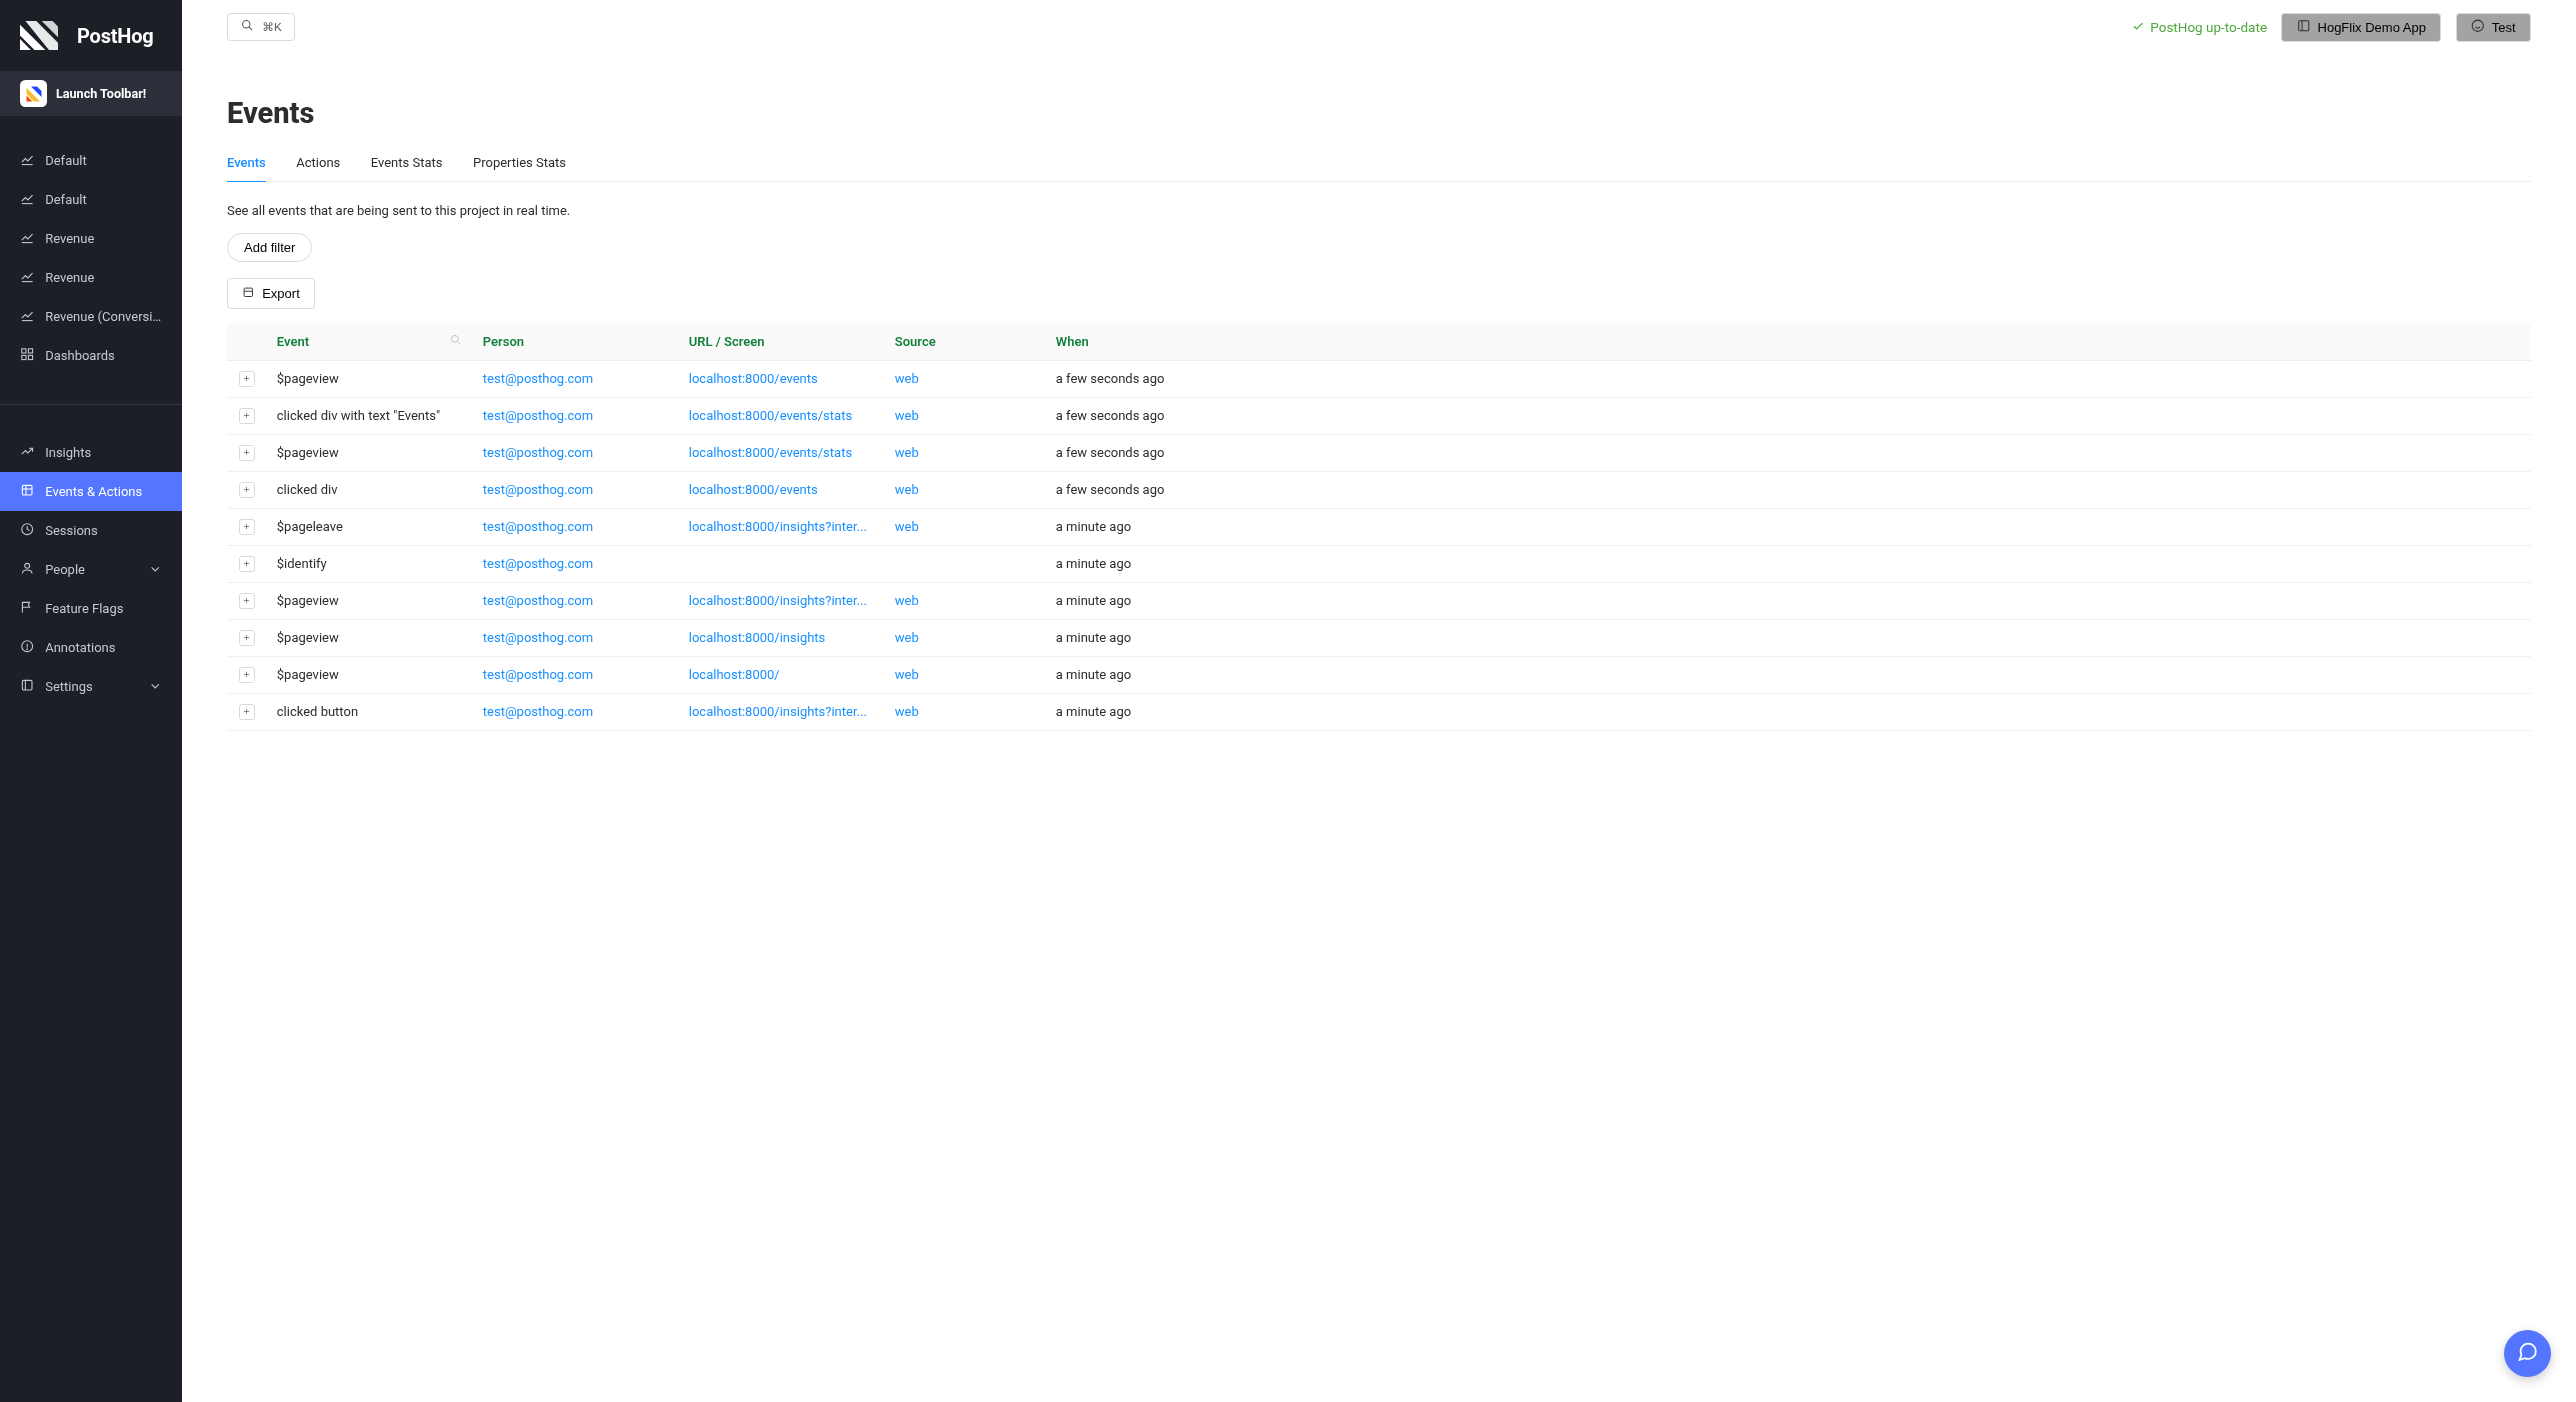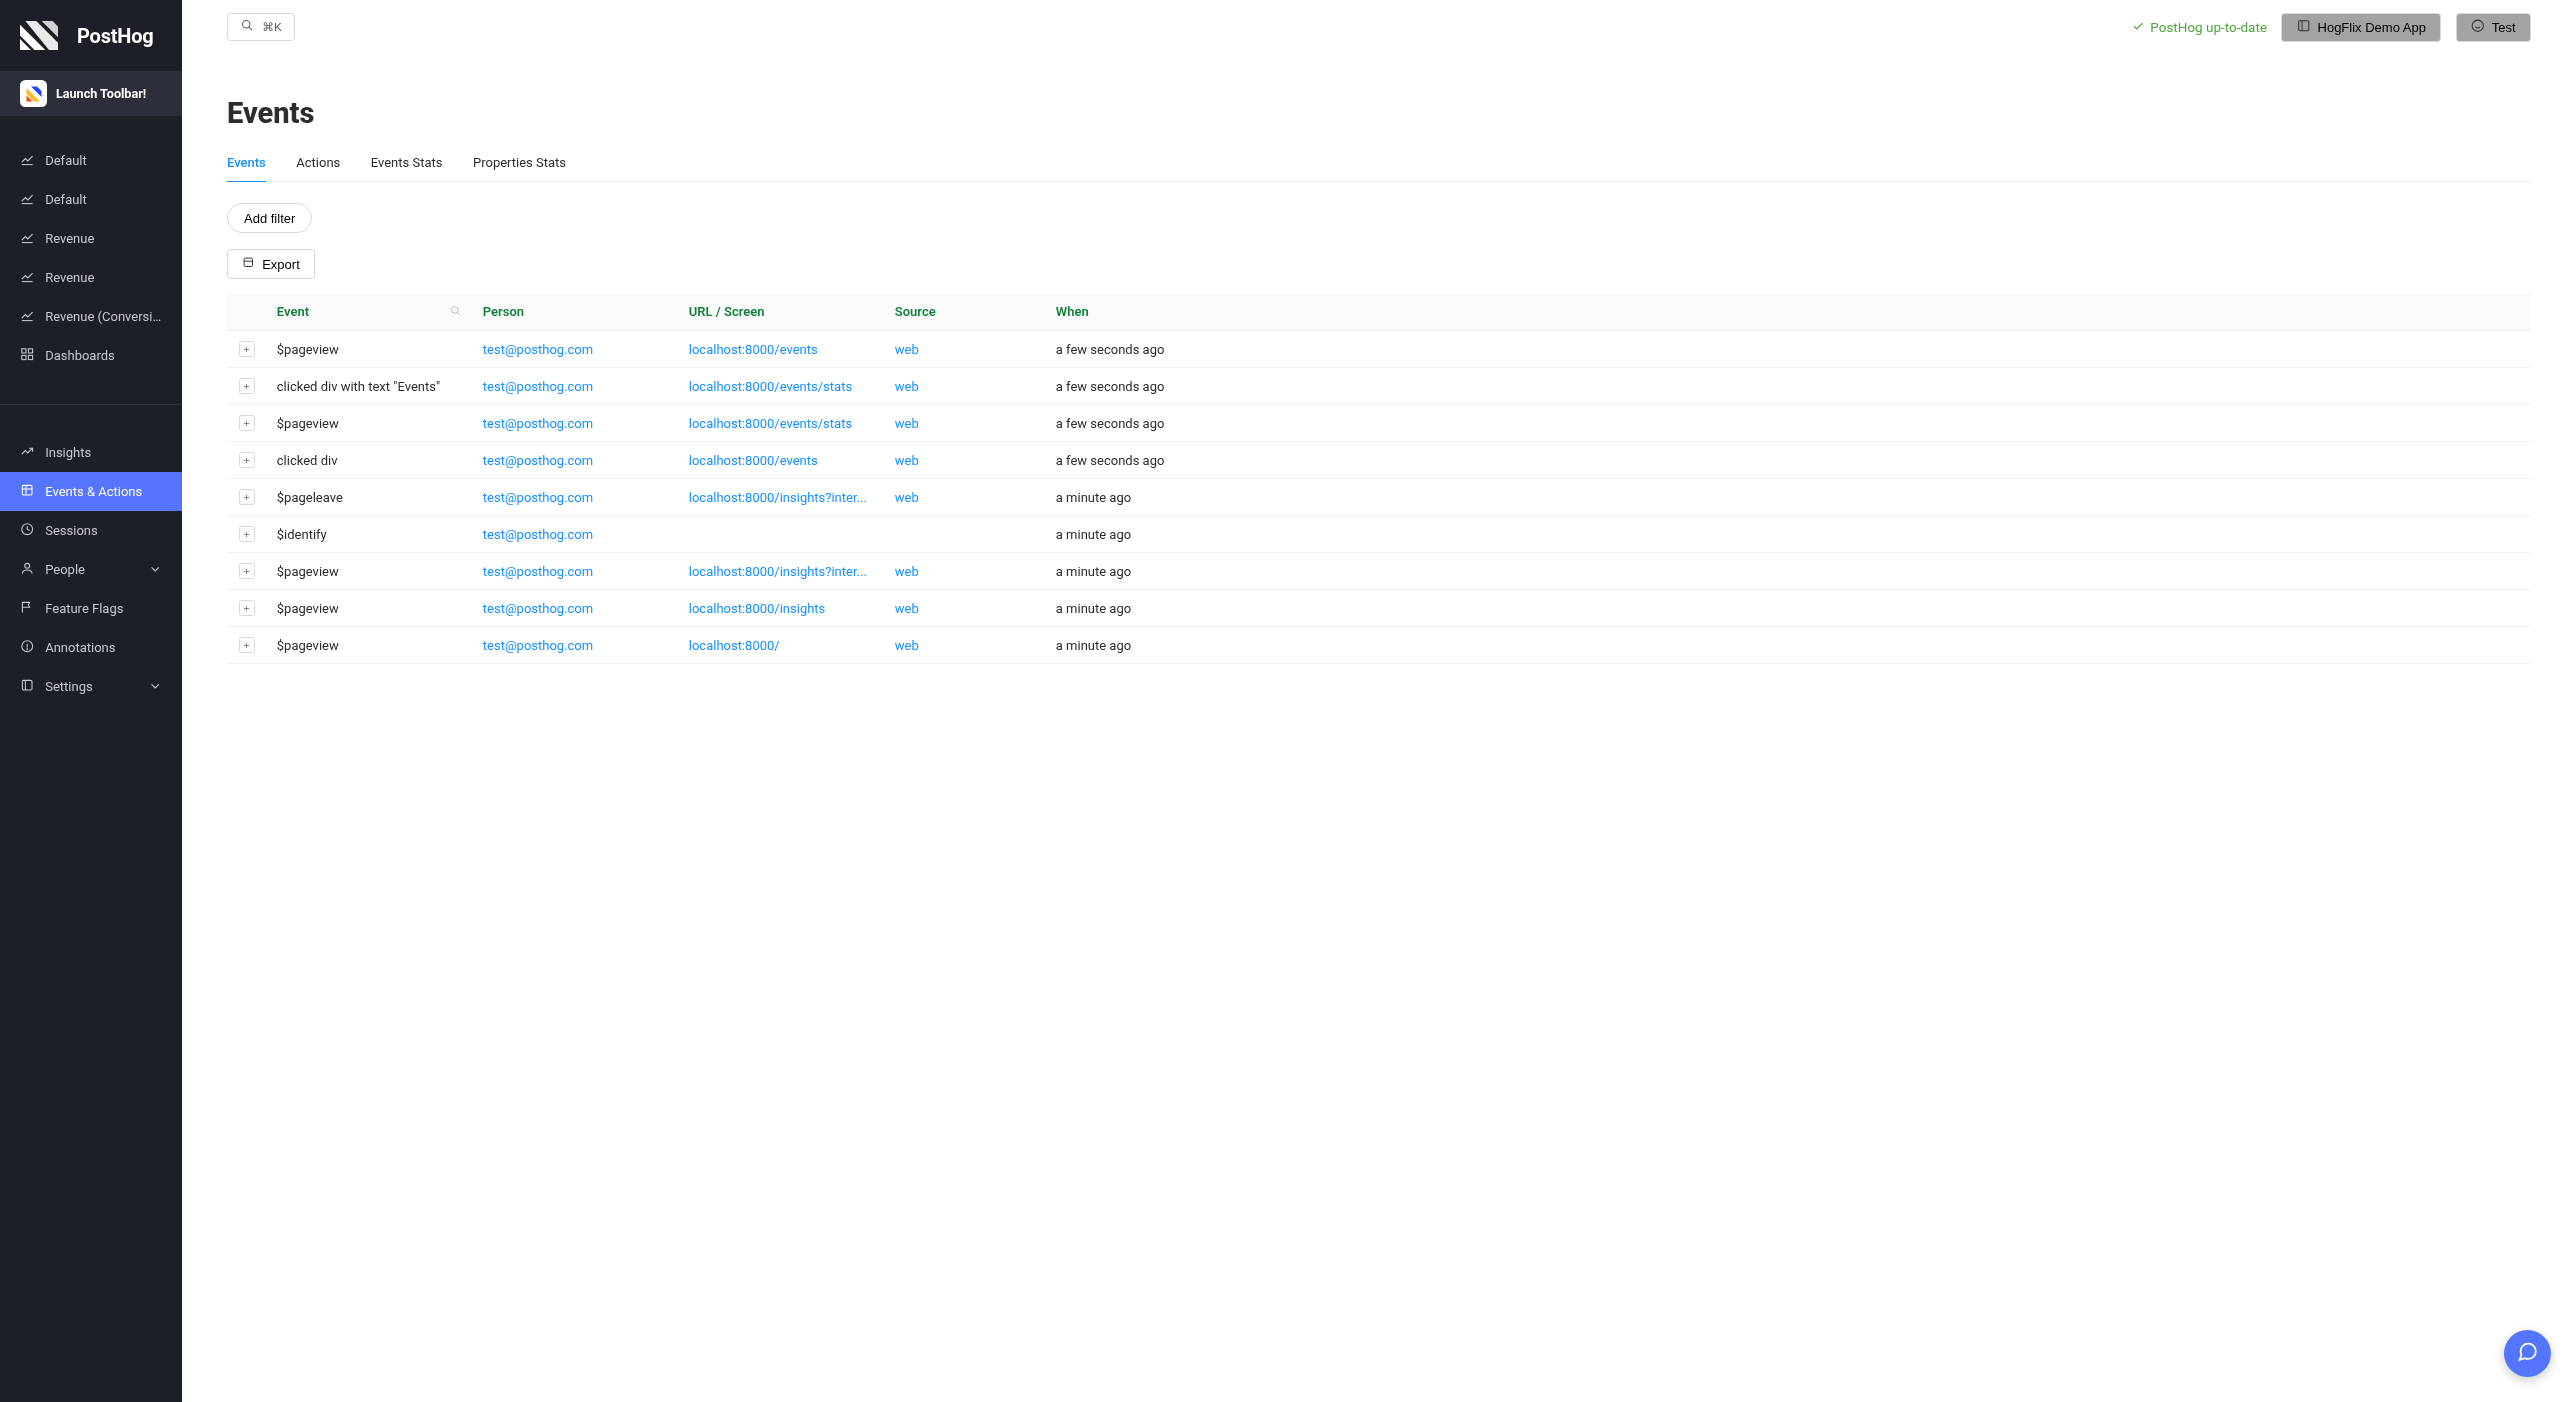--- a/index.html
+++ b/index.html
@@ -329,20 +329,21 @@
   <div class="content">
     <h1>Events</h1>
 
     <div class="tabs" id="tabs">
         <div class="tab active">Events</div>
         <div class="tab">Actions</div>
         <div class="tab">Events Stats</div>
         <div class="tab">Properties Stats</div>
       </div>
 
+    <p class="desc">See all events that are being sent to this project in real time.</p>
 
     <button class="pill-btn">Add filter</button>
 
     <button class="export-btn">
       <span><svg viewBox="0 0 24 24">
             <rect x="4" y="4" width="16" height="16" rx="2"></rect>
             <line x1="4" y1="10" x2="20" y2="10"></line>
           </svg></span>
       <span>Export</span>
     </button>
@@ -477,20 +478,33 @@
                   <line x1="12" y1="5" x2="12" y2="19"></line>
                   <line x1="5" y1="12" x2="19" y2="12"></line>
                 </svg>
               </span></td>
     <td>$pageview</td>
     <td><span class="link">test@posthog.com</span></td>
     <td><span class="link">localhost:8000/</span></td>
     <td><span class="link">web</span></td>
     <td>a minute ago</td>
           </tr>
+          <tr>
+    <td class="expand-cell"><span class="expand-btn">
+                <svg viewBox="0 0 24 24" fill="none">
+                  <line x1="12" y1="5" x2="12" y2="19"></line>
+                  <line x1="5" y1="12" x2="19" y2="12"></line>
+                </svg>
+              </span></td>
+    <td>clicked button</td>
+    <td><span class="link">test@posthog.com</span></td>
+    <td><span class="link">localhost:8000/insights?inter...</span></td>
+    <td><span class="link">web</span></td>
+    <td>a minute ago</td>
+          </tr>
         </tbody>
     </table>
   </div>
 </main>
 
 <div class="chat-fab">
   <span><svg viewBox="0 0 24 24">
         <path d="M21 11.5a8.38 8.38 0 0 1-8.5 8.5 8.5 8.5 0 0 1-3.9-.9L3 21l1.9-5.6A8.38 8.38 0 0 1 4 11.5a8.5 8.5 0 0 1 17 0z"></path>
       </svg></span>
 </div>

